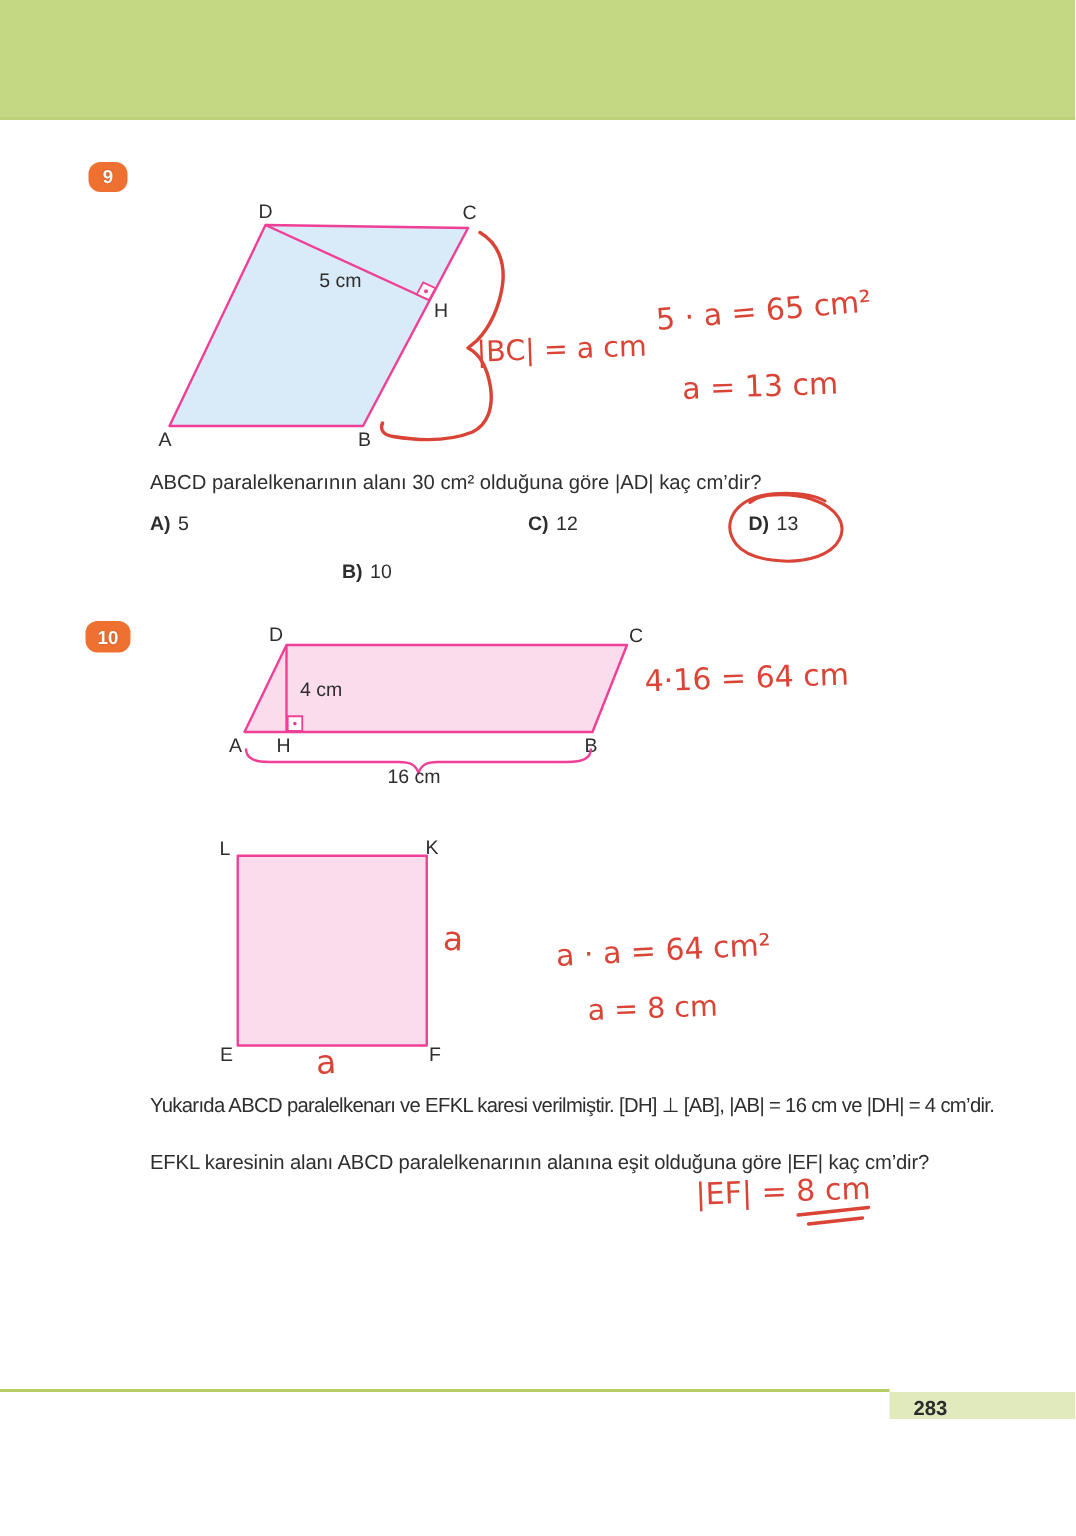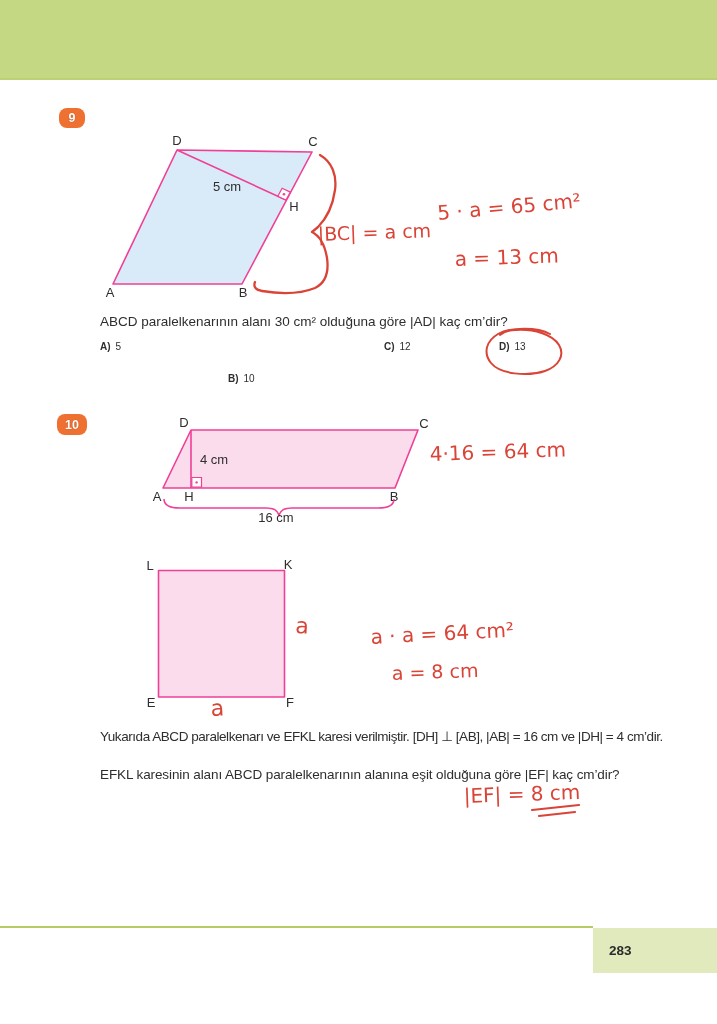--- a/index.html
+++ b/index.html
@@ -23,27 +23,27 @@
   .badge{position:absolute;background:var(--badge-orange);color:#fff;font-weight:bold;
     font-size:12.5px;display:flex;align-items:center;justify-content:center;
     border-radius:8px;text-shadow:0 0 1px rgba(90,30,0,.55);}
   .badge.q9{left:59px;top:108px;width:26px;height:20px;}
   .badge.q10{left:57px;top:414px;width:30px;height:21px;}
   .ptext{position:absolute;font-size:13.5px;line-height:16px;color:var(--text-dark);white-space:nowrap;}
   .prompt{left:100px;top:108px;}
   .question{left:100px;top:314px;}
   .line1{left:100px;top:729px;letter-spacing:-0.45px;}
   .line2{left:100px;top:755px;letter-spacing:-0.1px;margin-top:12px;}
-  .choice{position:absolute;top:341px;font-size:10px;white-space:nowrap;}
+  .choice{position:absolute;top:341px;font-size:13px;white-space:nowrap;}
   .choice .key{font-weight:bold;}
   .choice .val{margin-left:5px;}
-  .choice.a{left:100px;} .choice.b{left:228px;margin-top:32px;} .choice.c{left:352px;margin-left:32px;} .choice.d{left:499px;}
+  .choice.a{left:100px;} .choice.b{left:228px;margin-top:32px;} .choice.c{left:352px;} .choice.d{left:499px;}
   .rule{position:absolute;left:0;top:926px;width:593px;height:2px;background:var(--rule-green);}
-  .pagebox{position:absolute;left:593px;top:928px;width:124px;height:45px;
-    background:var(--pagebox-green);display:flex;align-items:center;}
+  .pagebox{position:absolute;left:593px;top:928px;width:124px;height:18px;
+    background:var(--pagebox-green);display:flex;align-items:flex-end;}
   .pagebox .num{font-weight:bold;font-size:13.5px;margin-left:16px;color:#2b2b2b;}
   svg.overlay{position:absolute;left:0;top:0;pointer-events:none;}
   .dlabel{font-family:"Liberation Sans","DejaVu Sans",sans-serif;font-size:13px;fill:var(--text-dark);}
   .shape-blue{fill:var(--fill-blue);stroke:var(--shape-pink);stroke-width:1.6;stroke-linejoin:round;}
   .shape-pink{fill:var(--fill-pink);stroke:var(--shape-pink);stroke-width:1.6;stroke-linejoin:round;}
   .pinkline{stroke:var(--shape-pink);stroke-width:1.6;fill:none;}
   .marker{stroke:var(--shape-pink);stroke-width:1.2;fill:#ffffff;}
   .pdot{fill:var(--shape-pink);}
   .hw{font-family:"DejaVu Sans",sans-serif;fill:var(--hw-red);}
   .hwstroke{stroke:var(--hw-red);fill:none;stroke-linecap:round;stroke-linejoin:round;}

